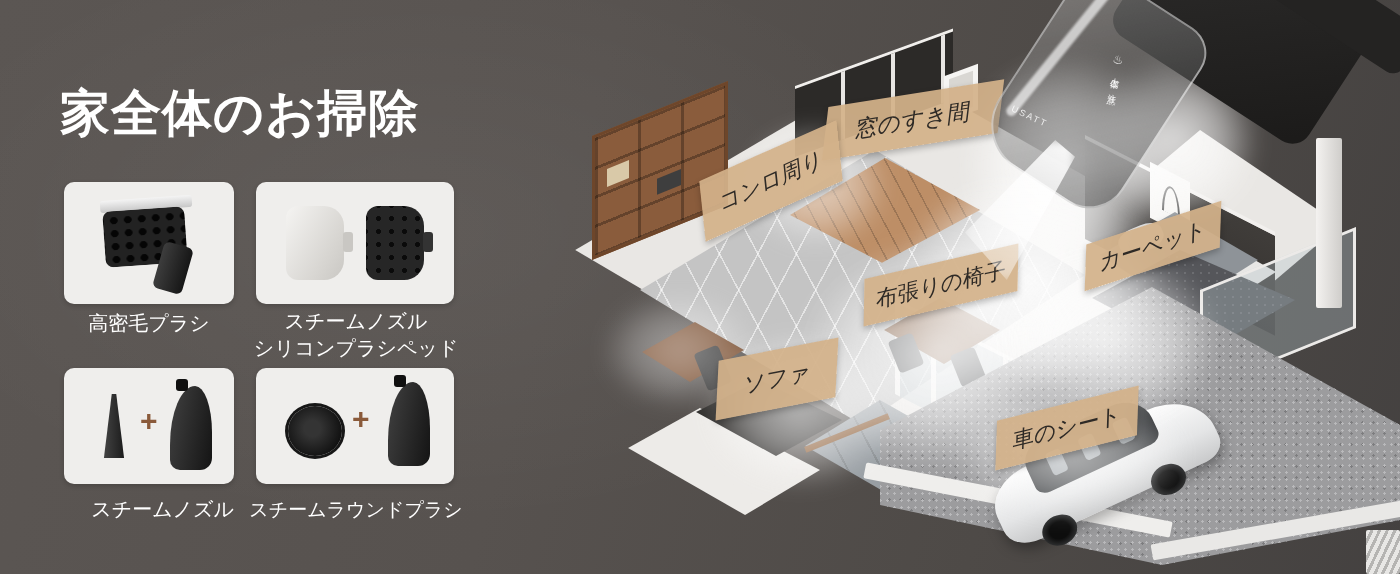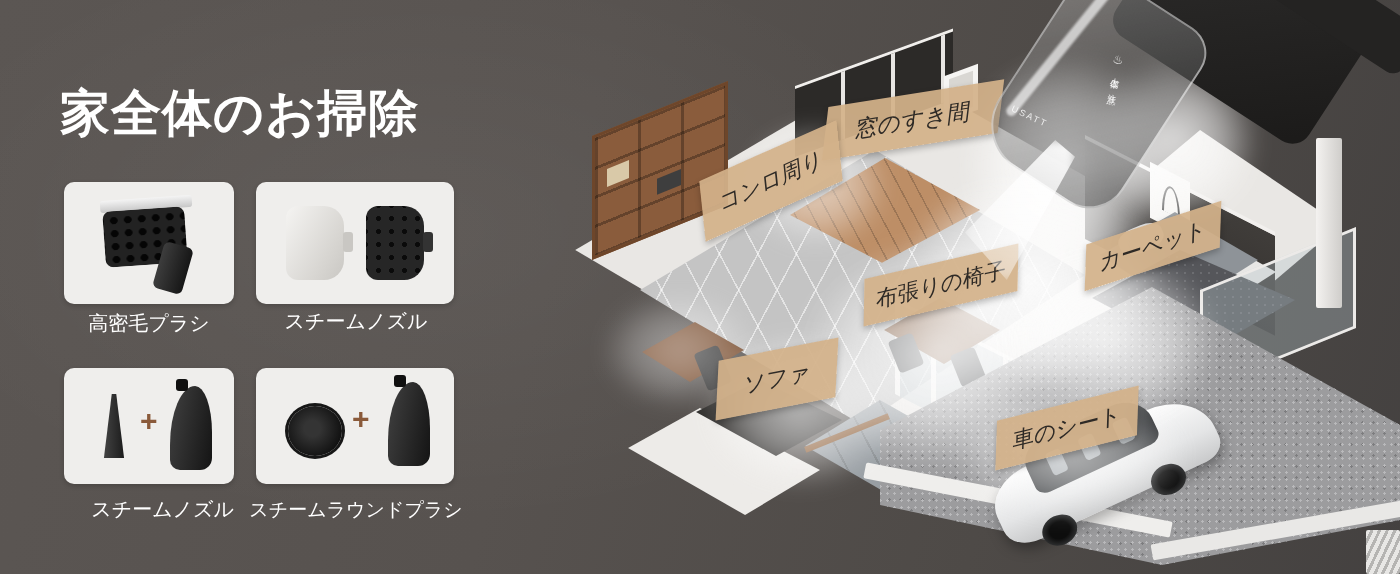--- a/index.html
+++ b/index.html
@@ -318,20 +318,21 @@
     <div class="brush-neck"></div>
   </div>
   <div class="caption cap1">高密毛プラシ</div>
 
   <div class="card card2">
     <div class="pad pad-white"></div>
     <div class="pad pad-black"></div>
   </div>
   <div class="caption cap2">
     <span style="display:block">スチームノズル</span>
+    <span style="display:block">シリコンプラシペッド</span>
   </div>
 
   <div class="card card3">
     <div class="cone"></div>
     <span class="plus plus3">+</span>
     <div class="bentnozzle n3"></div>
   </div>
   <div class="caption cap3">スチームノズル</div>
 
   <div class="card card4">

